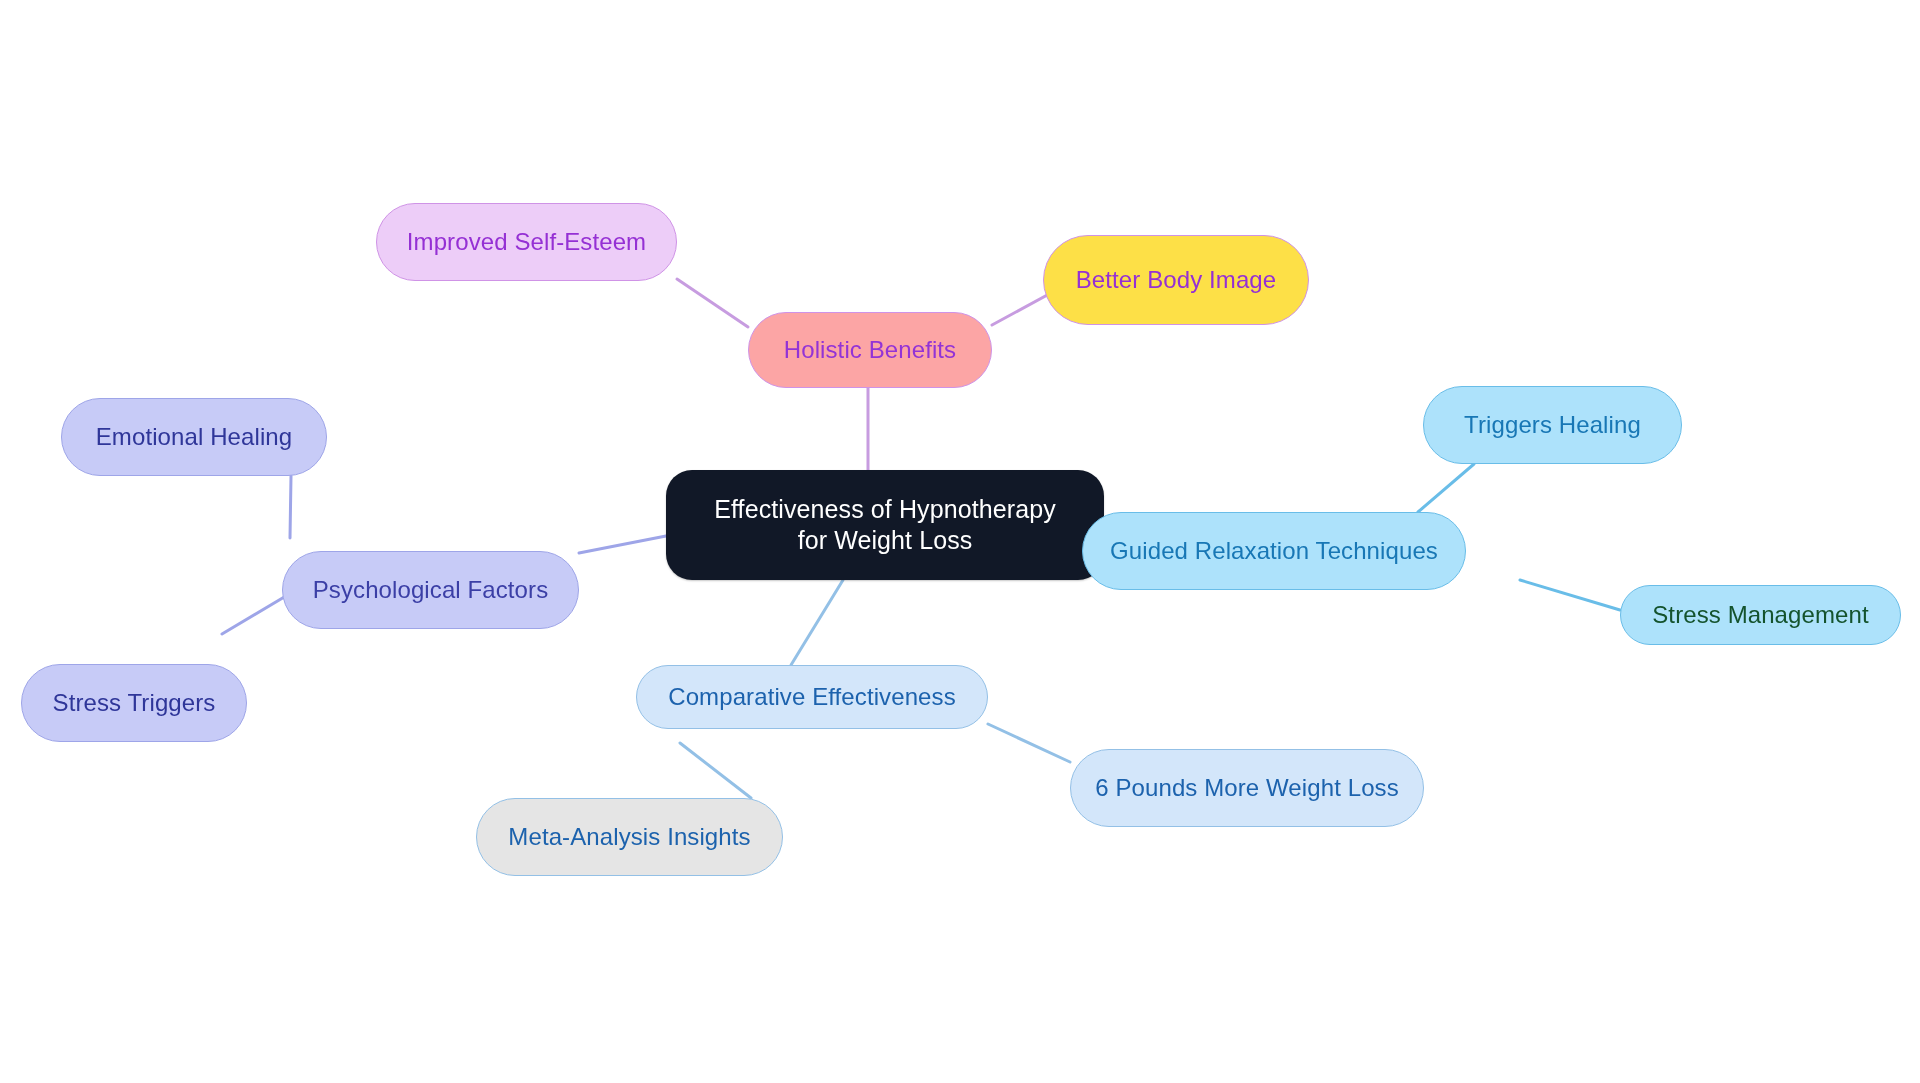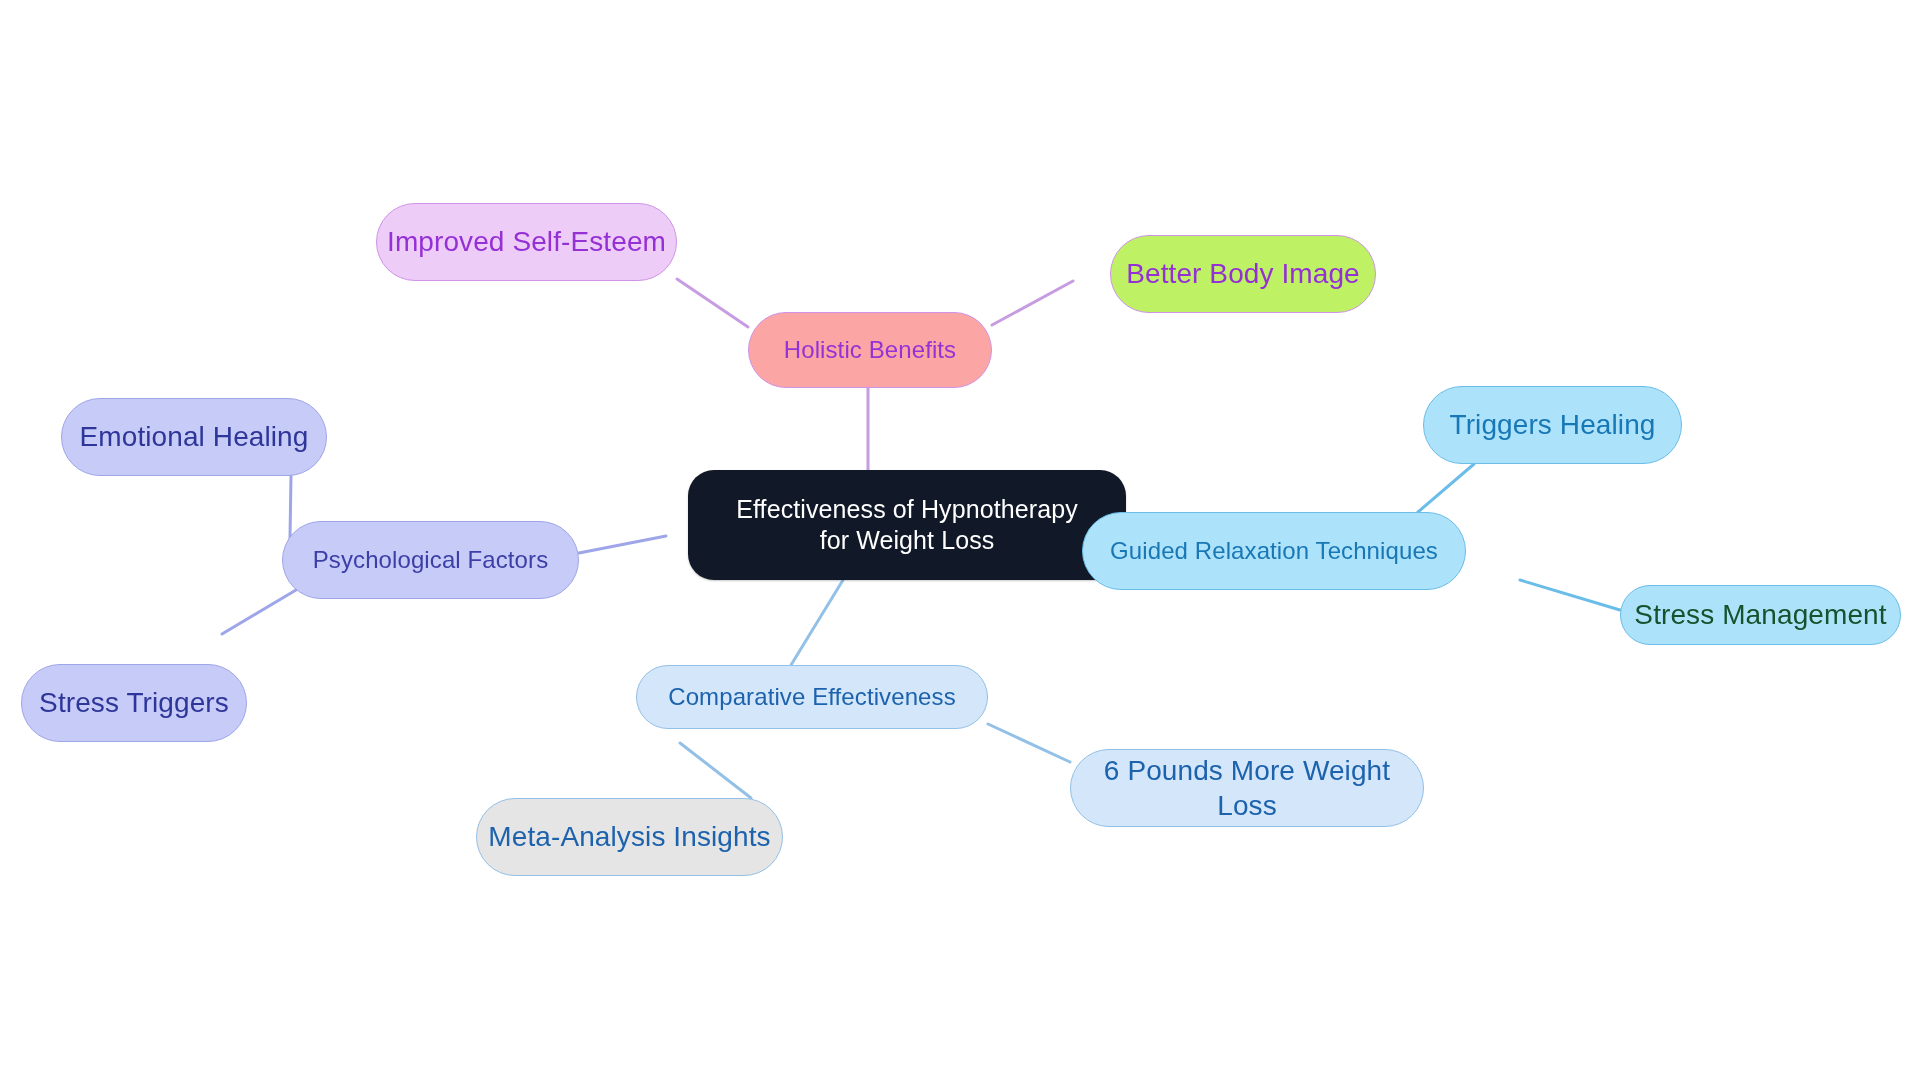--- a/index.html
+++ b/index.html
@@ -47,21 +47,21 @@
     border-width: 0;
     font-size: 25px;
     color: #ffffff;
     padding: 0 24px;
     box-shadow: 0 1px 2px rgba(0,0,0,0.22);
   }
   .node-branch {
     font-size: 24px;
   }
   .node-leaf {
-    font-size: 28px;
+    font-size: 24px;
   }
 </style>
 </head>
 <body>
 
 <div id="mindmap-canvas">
   <svg id="edge-layer" viewBox="0 0 1920 1083" width="1920" height="1083" xmlns="http://www.w3.org/2000/svg">
       <line x1="868" y1="470" x2="868" y2="388" stroke="#c79ce0" stroke-width="3" stroke-linecap="round"></line>
       <line x1="748" y1="327" x2="677" y2="279" stroke="#c79ce0" stroke-width="3" stroke-linecap="round"></line>
       <line x1="992" y1="325" x2="1073" y2="281" stroke="#c79ce0" stroke-width="3" stroke-linecap="round"></line>
@@ -69,26 +69,26 @@
       <line x1="290" y1="538" x2="291" y2="476" stroke="#9ea5e8" stroke-width="3" stroke-linecap="round"></line>
       <line x1="296" y1="590" x2="222" y2="634" stroke="#9ea5e8" stroke-width="3" stroke-linecap="round"></line>
       <line x1="1060" y1="531" x2="1148" y2="546" stroke="#69bde8" stroke-width="3" stroke-linecap="round"></line>
       <line x1="1418" y1="512" x2="1474" y2="464" stroke="#69bde8" stroke-width="3" stroke-linecap="round"></line>
       <line x1="1520" y1="580" x2="1620" y2="610" stroke="#69bde8" stroke-width="3" stroke-linecap="round"></line>
       <line x1="843" y1="580" x2="791" y2="665" stroke="#93c0e6" stroke-width="3" stroke-linecap="round"></line>
       <line x1="988" y1="724" x2="1070" y2="762" stroke="#93c0e6" stroke-width="3" stroke-linecap="round"></line>
       <line x1="680" y1="743" x2="751" y2="798" stroke="#93c0e6" stroke-width="3" stroke-linecap="round"></line>
     </svg>
   <div id="node-layer">
-      <div class="node node-root" style="left: 666px; top: 470px; width: 438px; height: 110px; background: rgb(17, 24, 39); color: rgb(255, 255, 255); border-color: rgb(17, 24, 39); margin-left: 22px;"><span>Effectiveness of Hypnotherapy
+      <div class="node node-root" style="left: 666px; top: 470px; width: 438px; height: 110px; background: rgb(17, 24, 39); color: rgb(255, 255, 255); border-color: rgb(17, 24, 39);"><span>Effectiveness of Hypnotherapy
 for Weight Loss</span></div>
       <div class="node node-branch" style="left: 748px; top: 312px; width: 244px; height: 76px; background: #fca5a5; color: rgb(147, 51, 214); border-color: rgb(206, 147, 232);"><span>Holistic Benefits</span></div>
       <div class="node node-leaf" style="left: 376px; top: 203px; width: 301px; height: 78px; background: rgb(237, 205, 248); color: rgb(149, 48, 212); border-color: rgb(207, 147, 230);"><span>Improved Self-Esteem</span></div>
-      <div class="node node-leaf" style="left: 1110px; top: 235px; width: 266px; height: 78px; background: #bef264; color: rgb(149, 48, 212); border-color: rgb(207, 147, 230);"><span>Better Body Image</span></div>
-      <div class="node node-branch" style="left: 282px; top: 521px; width: 297px; height: 78px; background: rgb(199, 203, 247); color: rgb(59, 63, 166); border-color: rgb(158, 165, 232);"><span>Psychological Factors</span></div>
+      <div class="node node-leaf" style="left: 1043px; top: 235px; width: 266px; height: 90px; background: #fde047; color: rgb(149, 48, 212); border-color: rgb(207, 147, 230);"><span>Better Body Image</span></div>
+      <div class="node node-branch" style="left: 282px; top: 551px; width: 297px; height: 78px; background: rgb(199, 203, 247); color: rgb(59, 63, 166); border-color: rgb(158, 165, 232);"><span>Psychological Factors</span></div>
       <div class="node node-leaf" style="left: 61px; top: 398px; width: 266px; height: 78px; background: rgb(199, 203, 247); color: rgb(47, 54, 153); border-color: rgb(158, 165, 232);"><span>Emotional Healing</span></div>
       <div class="node node-leaf" style="left: 21px; top: 634px; width: 226px; height: 78px; background: rgb(199, 203, 247); color: rgb(47, 54, 153); border-color: rgb(158, 165, 232); margin-top: 30px;"><span>Stress Triggers</span></div>
       <div class="node node-branch" style="left: 1082px; top: 512px; width: 384px; height: 78px; background: rgb(173, 226, 251); color: rgb(24, 119, 181); border-color: rgb(105, 189, 232);"><span>Guided Relaxation Techniques</span></div>
       <div class="node node-leaf" style="left: 1423px; top: 386px; width: 259px; height: 78px; background: rgb(173, 226, 251); color: rgb(24, 119, 181); border-color: rgb(105, 189, 232);"><span>Triggers Healing</span></div>
       <div class="node node-leaf" style="left: 1620px; top: 585px; width: 281px; height: 60px; background: rgb(173, 226, 251); color: #14532d; border-color: rgb(105, 189, 232);"><span>Stress Management</span></div>
       <div class="node node-branch" style="left: 636px; top: 665px; width: 352px; height: 64px; background: rgb(211, 230, 250); color: rgb(28, 98, 173); border-color: rgb(147, 192, 230);"><span>Comparative Effectiveness</span></div>
       <div class="node node-leaf" style="left: 1070px; top: 749px; width: 354px; height: 78px; background: rgb(211, 230, 250); color: rgb(28, 98, 173); border-color: rgb(147, 192, 230);"><span>6 Pounds More Weight Loss</span></div>
       <div class="node node-leaf" style="left: 476px; top: 798px; width: 307px; height: 78px; background: #e5e5e5; color: rgb(28, 98, 173); border-color: rgb(147, 192, 230);"><span>Meta-Analysis Insights</span></div>
     </div>
 </div>

